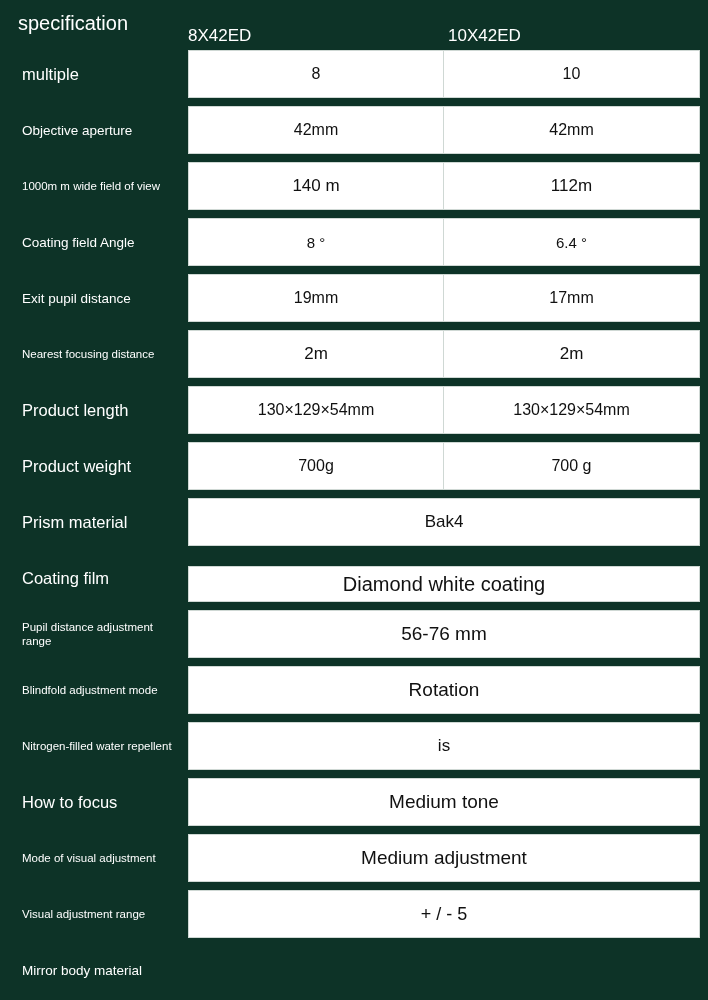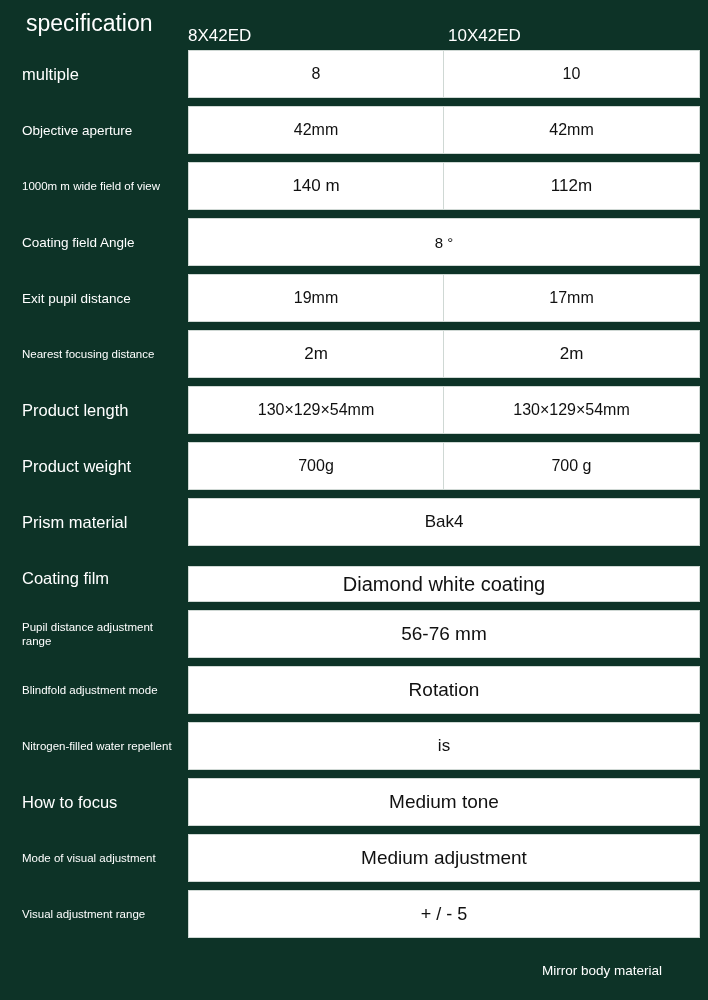--- a/index.html
+++ b/index.html
@@ -25,23 +25,23 @@
 
   
   .hdr-row {
     display: flex;
     align-items: center;
     height: 46px;
   }
   .hdr-label {
     width: 188px;
     flex: 0 0 188px;
-    font-size: 23px;
-    color: #ffffff;
-    padding-left: 26px;
+    font-size: 20px;
+    color: #ffffff;
+    padding-left: 18px;
     box-sizing: border-box;
   }
   .hdr-col {
     flex: 1 1 0;
     text-align: left;
     font-size: 17px;
     color: #ffffff;
     margin-top: 25px;
   }
 
@@ -83,21 +83,21 @@
   }
   .cell.half { flex: 1 1 50%; }
   .cell.full { flex: 1 1 100%; }
   .cell + .cell { border-left: none; }
   .f15 { font-size: 15px; }
   .f16 { font-size: 16px; }
   .f17 { font-size: 17px; }
   .f18 { font-size: 18px; }
   .f19 { font-size: 19px; }
   .f20 { font-size: 20px; margin-top: 12px; }
-  .h56 { height: 56px; justify-content: flex-end; }
+  .h56 { height: 56px; }
 </style>
 </head>
 <body>
 
 <div id="spec-table">
 
   <div class="hdr-row">
     <div class="hdr-label">specification</div>
     <div class="hdr-col">8X42ED</div>
     <div class="hdr-col">10X42ED</div>
@@ -122,20 +122,21 @@
         <div class="lbl sm">1000m m wide field of view</div>
         <div class="cells">
           <div class="cell half f17">140 m</div>
           <div class="cell half f17">112m</div>
         </div>
       </div>
       <div class="row h56">
         <div class="lbl md">Coating field Angle</div>
         <div class="cells">
           <div class="cell half f15">8 °</div>
+          <div class="cell half f15">6.4 °</div>
         </div>
       </div>
       <div class="row h56">
         <div class="lbl md">Exit pupil distance</div>
         <div class="cells">
           <div class="cell half f16">19mm</div>
           <div class="cell half f16">17mm</div>
         </div>
       </div>
       <div class="row h56">

